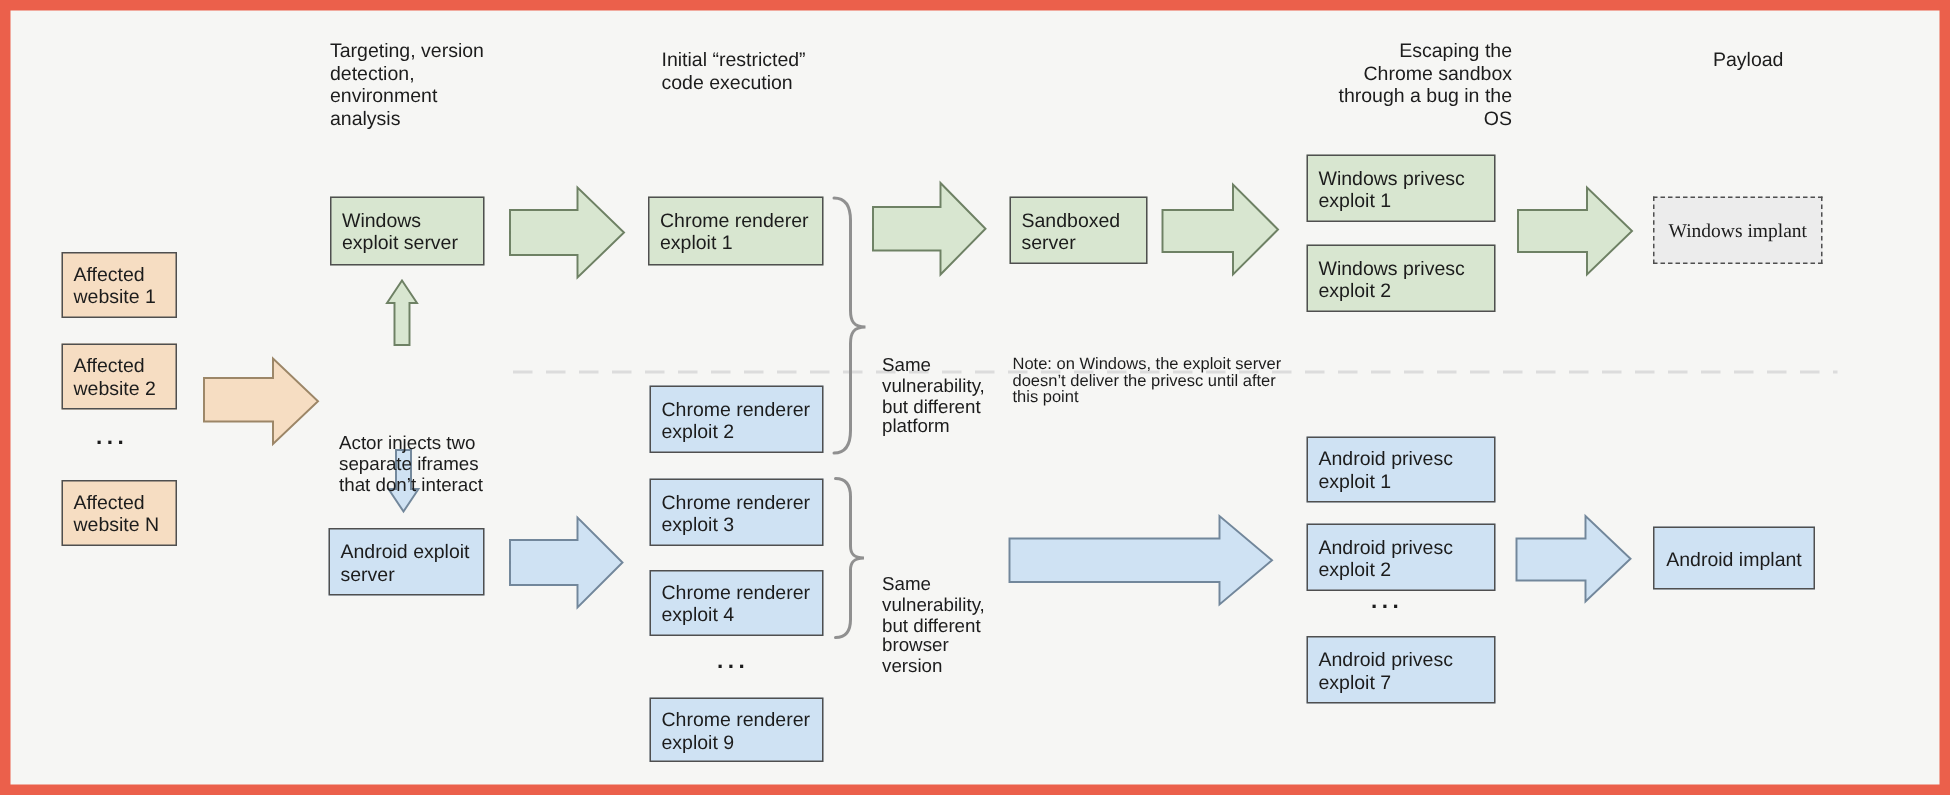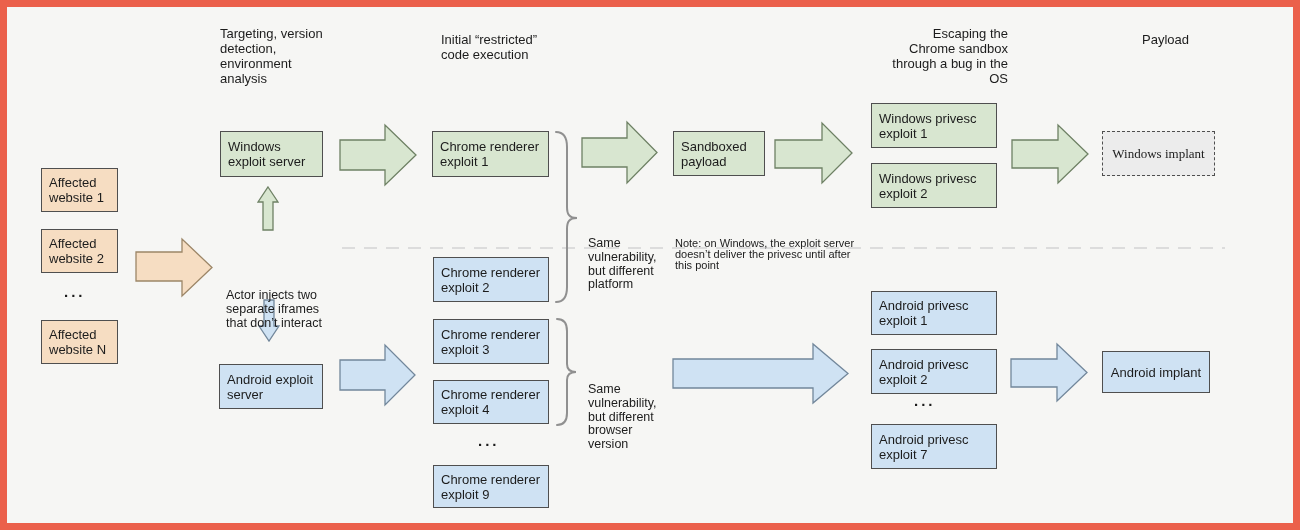--- a/index.html
+++ b/index.html
@@ -75,21 +75,21 @@
 that don’t interact</div>
   <svg class="shape" style="left:258px;top:187px;" width="20" height="43">
     <polygon class="ar-green" points="10,0 20,15 15,15 15,43 5,43 5,15 0,15"></polygon>
   </svg>
   <svg class="shape" style="left:259px;top:300px;" width="20" height="41">
     <polygon class="ar-blue" points="5,0 15,0 15,26 20,26 10,41 0,26 5,26"></polygon>
   </svg>
 
   <div class="box green" style="left:220px;top:131px;width:103px;height:46px;">Windows
 exploit server</div>
-  <div class="box blue" style="left:219px;top:352px;width:104px;height:45px;margin-top:12px;">Android exploit
+  <div class="box blue" style="left:219px;top:352px;width:104px;height:45px;">Android exploit
 server</div>
 
   <svg class="shape" style="left:340px;top:125px;" width="76" height="60">
     <polygon class="ar-green" points="0,15 45,15 45,0 76,30 45,60 45,45 0,45"></polygon>
   </svg>
   <svg class="shape" style="left:340px;top:345px;" width="75" height="60">
     <polygon class="ar-blue" points="0,15 45,15 45,0 75,30 45,60 45,45 0,45"></polygon>
   </svg>
 
   <div class="box green" style="left:432px;top:131px;width:117px;height:46px;">Chrome renderer
@@ -118,21 +118,21 @@
 vulnerability,
 but different
 browser
 version</div>
 
   <svg class="shape" style="left:582px;top:122px;" width="75" height="61">
     <polygon class="ar-green" points="0,16 45,16 45,0 75,30.5 45,61 45,45 0,45"></polygon>
   </svg>
 
   <div class="box green" style="left:673px;top:131px;width:92px;height:45px;">Sandboxed
-payload</div>
+server</div>
   <div class="note" style="left:675px;top:190px;">Note: on Windows, the exploit server
 doesn’t deliver the privesc until after
 this point</div>
 
   <svg class="shape" style="left:775px;top:123px;" width="77" height="60">
     <polygon class="ar-green" points="0,17 47,17 47,0 77,30 47,60 47,45 0,45"></polygon>
   </svg>
 
   <div class="box green" style="left:871px;top:103px;width:126px;height:45px;">Windows privesc
 exploit 1</div>

